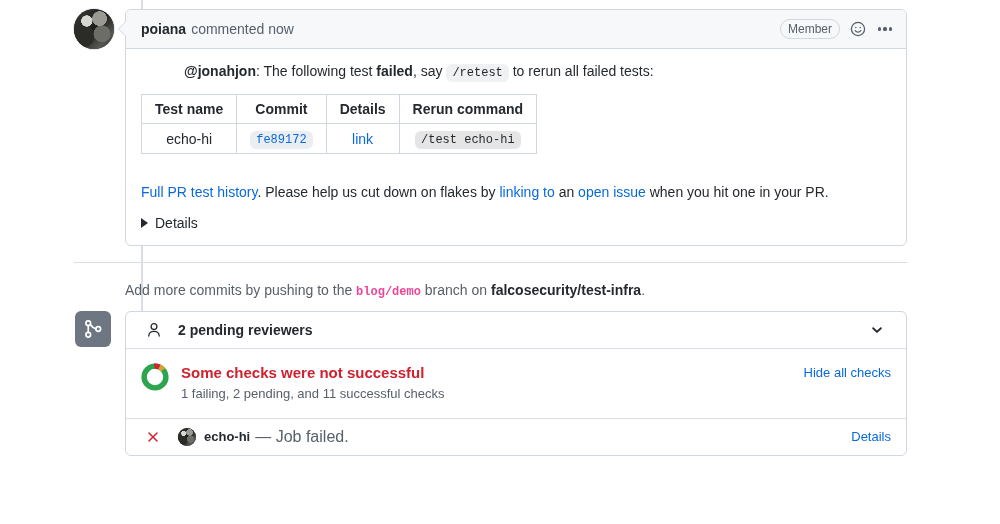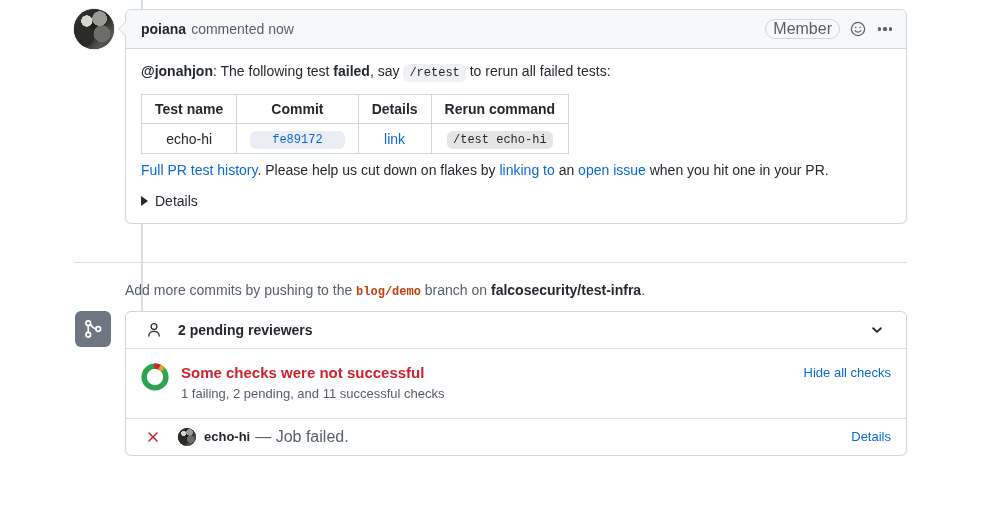--- a/index.html
+++ b/index.html
@@ -118,21 +118,21 @@
   .header-right {
     margin-left: auto;
     display: flex;
     align-items: center;
     gap: 9px;
   }
   .badge-member {
     border: 1px solid #d0d7de;
     border-radius: 2em;
     color: #57606a;
-    font-size: 16px;
+    font-size: 12px;
     line-height: 18px;
     padding: 0 7px;
   }
   .icon-btn {
     color: #57606a;
     display: flex;
     align-items: center;
     justify-content: center;
     width: 18px;
     height: 18px;
@@ -155,35 +155,35 @@
 
   .comment-body {
     padding: 12px 15px 14px 15px;
   }
   .line-intro {
     font-size: 14px;
     line-height: 1.5;
     color: #24292f;
     margin-bottom: 12px;
   }
-  .mention { font-weight: bold; color: #24292f; }
+  .mention { font-weight: bold; color: #24292f; margin-left: 43px; }
   .bold { font-weight: bold; }
   code.inline {
     font-family: "Liberation Mono", monospace;
     font-size: 12px;
     background: #eff1f3;
     border-radius: 6px;
     padding: 2px 6px;
     color: #24292f;
   }
 
   
   table.results {
     border-collapse: collapse;
-    margin: 0 0 6px 0;
+    margin: 0 0 28px 0;
     font-size: 14px;
   }
   table.results th,
   table.results td {
     border: 1px solid #d0d7de;
     padding: 6px 13px;
     text-align: center;
   }
   table.results th {
     font-weight: bold;
@@ -194,21 +194,21 @@
   td.tname { color: #24292f; }
   a.link {
     color: #0969da;
     text-decoration: none;
   }
   code.sha {
     font-family: "Liberation Mono", monospace;
     font-size: 12px;
     background: #eaeef2;
     border-radius: 6px;
-    padding: 2px 22px;
+    padding: 2px 6px;
     color: #0969da;
   }
   code.cmd {
     font-family: "Liberation Mono", monospace;
     font-size: 12px;
     background: #e5e5e5;
     border-radius: 6px;
     padding: 2px 6px;
     color: #24292f;
   }
@@ -239,21 +239,21 @@
     position: absolute;
     left: 125px;
     top: 282px;
     font-size: 14px;
     color: #57606a;
   }
   .push-line .mono-b {
     font-family: "Liberation Mono", monospace;
     font-size: 12px;
     font-weight: bold;
-    color: #c2410c;
+    color: #ec4899;
   }
   .push-line .repo { font-weight: bold; color: #24292f; }
 
   
   .merge-icon {
     position: absolute;
     left: 75px;
     top: 311px;
     width: 36px;
     height: 36px;

